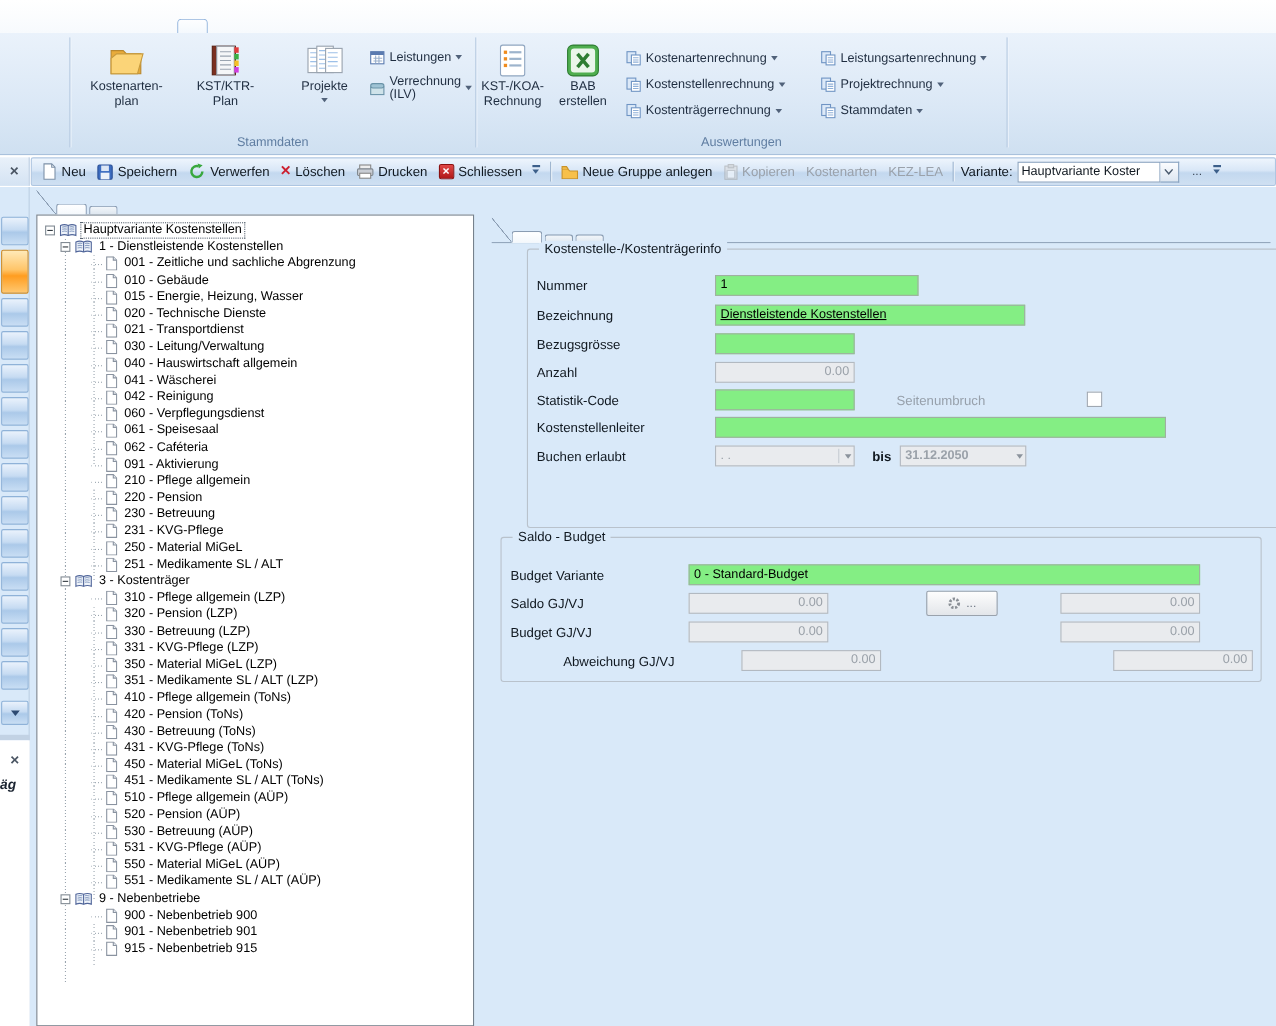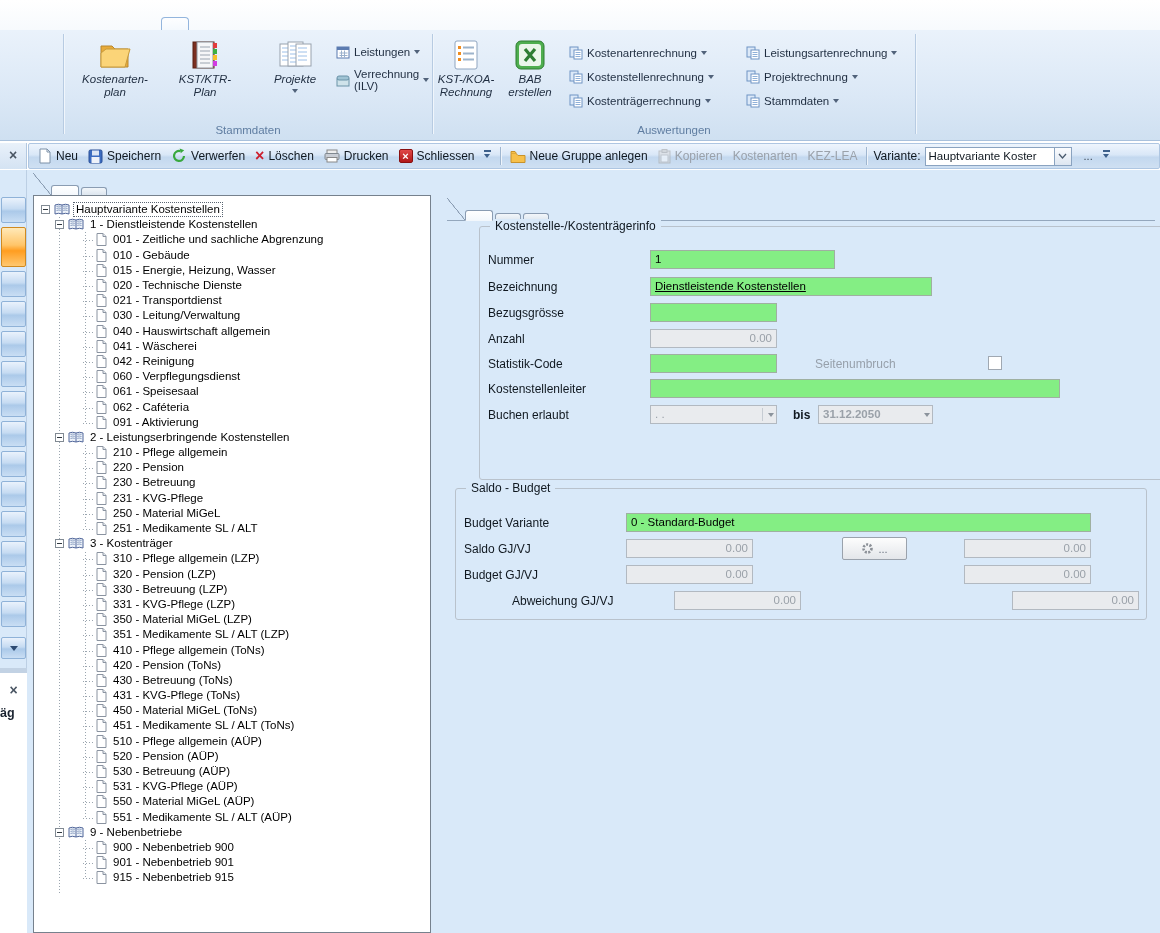--- a/index.html
+++ b/index.html
@@ -18,21 +18,21 @@
   .ribbon { position:absolute; left:0; top:30px; width:1160px; height:111px;
     background:linear-gradient(#eaf2fb,#dbe8f6 60%,#cfe0f1); border-bottom:1px solid #a9c1dc; display:flex; }
   .rsep { width:1px; background:#b7cbe2; margin:4px 0 6px; box-shadow:1px 0 0 #f0f6fc; }
   .rgroup { position:relative; height:100%; }
   .rgroup-label { position:absolute; left:0; right:0; bottom:4px; text-align:center;
     font-size:11.5px; color:#5f7da1; }
   .cutoff { width:63px; padding-top:8px; }
   .cutoff div { font-size:12px; color:#32404f; height:27px; line-height:23px; white-space:nowrap; overflow:hidden; }
   .bigrow { display:flex; align-items:flex-start; padding-top:5px; }
   .bigbtn { width:58px; min-height:82px; display:flex; flex-direction:column; align-items:center;
-    border-radius:3px; padding-top:2px; cursor:default;font-style:italic; }
+    border-radius:3px; padding-top:2px; cursor:default; }
   .bigbtn .bicon { height:36px; display:flex; align-items:center; }
   .bigbtn .blabel { font-size:11.5px; color:#1f2d40; line-height:13px; text-align:center; }
   .caret { width:0; height:0; border-left:3.5px solid transparent; border-right:3.5px solid transparent;
     border-top:4px solid #51627a; display:inline-block; }
   .bigbtn .caret { margin-top:3px; }
   .smallcol { display:flex; flex-direction:column; gap:5px; padding-top:8px; margin-left:4px; }
   .smallbtn { display:flex; align-items:center; gap:4px; font-size:11.5px; color:#1f2d40; padding:2px 4px; border-radius:2px; }
   .dropcol { display:flex; flex-direction:column; gap:8px; padding-top:10px; }
   .dropbtn { display:flex; align-items:center; gap:4px; font-size:11.5px; color:#1f2d40; padding:1px 4px; border-radius:2px; }
 
@@ -69,21 +69,21 @@
   .sbtn.orange { height:40px; border-color:#d austere; border-color:#d08a20;
     background:linear-gradient(#ffe9b8,#ffc569 45%,#ff9d20 60%,#ffc870); }
   .sbtns { position:absolute; top:27px; left:0; }
   .sarrow { position:absolute; top:467px; left:1px; width:25px; height:22px; border:1px solid #8fb2d8; border-radius:2px;
     background:linear-gradient(#eaf2fc,#c6dbf2 45%,#abc9e9 55%,#c9def4); display:flex; align-items:center; justify-content:center; }
   .sarrow::after { content:""; border-left:4px solid transparent; border-right:4px solid transparent; border-top:5px solid #2d4a72; }
   .lwhite { position:absolute; top:503px; left:0; width:27px; height:260px; background:#fff; }
   .lsplit { position:absolute; top:498px; left:0; width:27px; height:5px; background:#c2d2e4; }
   .close2 { position:absolute; top:508px; left:0; width:27px; text-align:center; }
   .cutlabel { position:absolute; top:536px; left:0; width:40px; font-size:12.5px; font-weight:bold; color:#1a2330;
-    overflow:hidden; white-space:nowrap; }
+    overflow:hidden; white-space:nowrap;font-style:italic; }
 
   
   .tree-tabs { position:absolute; left:33px; top:2px; height:23px; display:flex; align-items:flex-end; }
   .tab-lead { width:18px; height:22px;
     background:linear-gradient(to top right, transparent 48%, #8a9cb2 49%, #8a9cb2 51%, transparent 52%); }
   .wtab { font-size:11.5px; color:#1f2d40; padding:3px 12px 4px; border:1px solid #8a9cb2; border-bottom:none;
     border-radius:3px 3px 0 0; background:linear-gradient(#f2f6fa,#dde6ef); margin-right:2px; position:relative; }
   .wtab.active { background:linear-gradient(#ffffff,#f4f8fc); padding:4px 13px 5px; z-index:2; }
   .tree-box { position:absolute; left:33px; top:25px; width:398px; height:738px; background:#fff;
     border:1px solid #76818d; overflow:hidden; padding-top:6px; }
@@ -657,33 +657,20 @@
           <div class="trow leaf">
 
             <span class="ticon">
               <svg width="11" height="13" viewBox="0 0 11 13">
                 <path d="M1 0.5h6l3 3v9H1z" fill="#fff" stroke="#8a93a0"></path>
                 <path d="M7 0.5v3h3" fill="#e4e9ef" stroke="#8a93a0"></path>
               </svg>
             </span>
             <span class="tlabel">091 - Aktivierung</span>
           </div>
-          <div class="trow group">
-            <span class="texp minus"></span>
-
-            <span class="ticon">
-              <svg width="16" height="13" viewBox="0 0 16 13">
-                <path d="M1 2Q4.5 0.5 8 2q3.5-1.5 7 0v9q-3.5-1.5-7 0Q4.5 9.5 1 11z" fill="#eef3fa" stroke="#51669a"></path>
-                <path d="M8 2v9" stroke="#51669a"></path>
-                <path d="M2.5 3.5Q5 2.6 6.8 3.4M2.5 5.5Q5 4.6 6.8 5.4M2.5 7.5Q5 6.6 6.8 7.4M9.2 3.4Q11 2.6 13.5 3.5M9.2 5.4Q11 4.6 13.5 5.5M9.2 7.4Q11 6.6 13.5 7.5" stroke="#8ea2c4" fill="none"></path>
-              </svg>
-            </span>
-
-            <span class="tlabel">2 - Leistungserbringende Kostenstellen</span>
-          </div>
           <div class="trow leaf">
 
             <span class="ticon">
               <svg width="11" height="13" viewBox="0 0 11 13">
                 <path d="M1 0.5h6l3 3v9H1z" fill="#fff" stroke="#8a93a0"></path>
                 <path d="M7 0.5v3h3" fill="#e4e9ef" stroke="#8a93a0"></path>
               </svg>
             </span>
             <span class="tlabel">210 - Pflege allgemein</span>
           </div>

